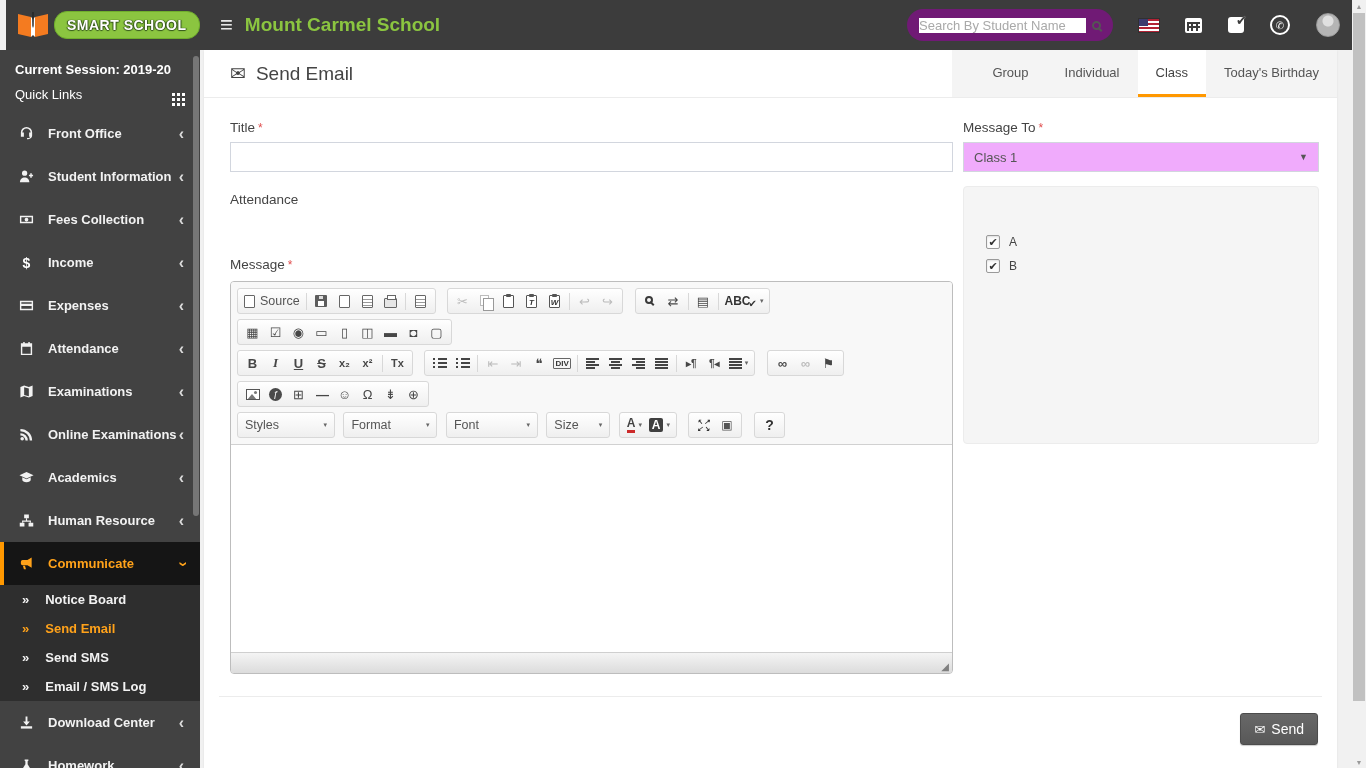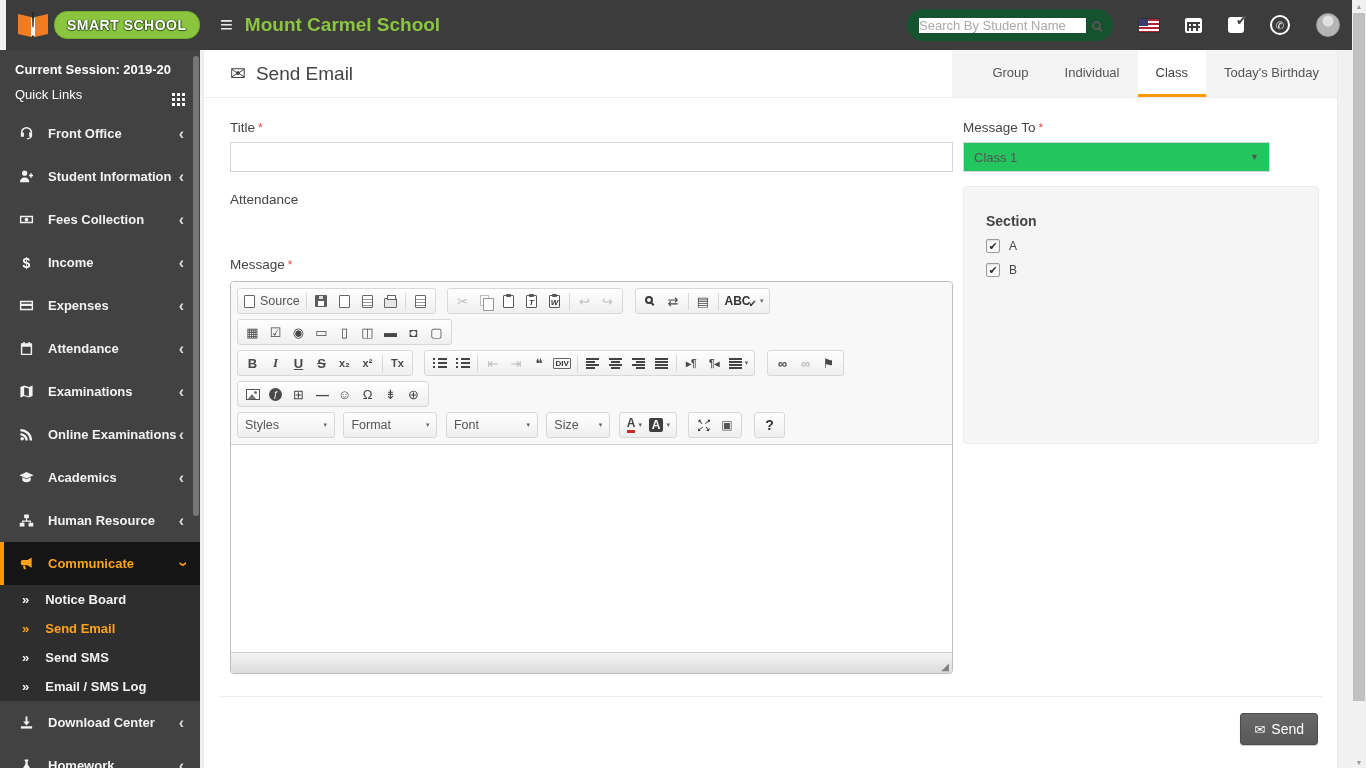--- a/index.html
+++ b/index.html
@@ -7,21 +7,21 @@
 
   
   .header{position:absolute;left:6px;top:0;width:1352px;height:50px;background:#3c3c3c;display:flex;align-items:center;z-index:30}
   .logo-wrap{width:200px;display:flex;align-items:center;padding-left:10px;flex:0 0 auto}
   .logo-book{width:34px;height:30px;flex:0 0 auto;margin-right:4px}
   .logo-pill{background:#8bc540;border-radius:13px;padding:4px 12px;border:1px solid #6fae2c}
   .logo-pill span{font-size:14px;font-weight:bold;color:#fff;letter-spacing:.5px;text-shadow:0 1px 1px #33551a,1px 0 1px #33551a,-1px 0 1px #33551a}
   .burger{color:#e8e8e8;font-size:22px;font-weight:bold;margin:0 12px 0 14px;cursor:pointer;line-height:1}
   .school-name{color:#8bc540;font-size:19px;font-weight:bold}
   .header-right{margin-left:auto;display:flex;align-items:center;gap:26px;padding-right:18px}
-  .searchbox{width:206px;height:32px;background:#14532d;border-radius:16px;display:flex;align-items:center;padding:0 12px;overflow:hidden}
+  .searchbox{width:206px;height:32px;background:#701a75;border-radius:16px;display:flex;align-items:center;padding:0 12px;overflow:hidden}
   .searchbox input{border:none;outline:none;flex:1;font-size:13px;color:#555;font-family:"Liberation Sans",sans-serif;min-width:0}
   .searchbox input::placeholder{color:#a9a9a9}
   .ic-mag{width:9px;height:9px;border:2px solid #555;border-radius:50%;position:relative;flex:0 0 auto;margin-left:6px}
   .ic-mag::after{content:"";position:absolute;width:2px;height:5px;background:#555;right:-2px;bottom:-4px;transform:rotate(-45deg)}
   .hicon{cursor:pointer;display:flex;align-items:center;justify-content:center}
   .ic-flag{width:20px;height:13px;background:repeating-linear-gradient(180deg,#b22234 0 2px,#fff 2px 4px);position:relative;box-shadow:0 0 0 1px rgba(0,0,0,.2)}
   .ic-flag::after{content:"";position:absolute;left:0;top:0;width:9px;height:7px;background:#3c3b6e}
   .ic-cal{width:17px;height:15px;background:#fff;border-radius:2px;position:relative}
   .ic-cal::before{content:"";position:absolute;left:2px;right:2px;top:4px;bottom:2px;
      background-image:repeating-linear-gradient(90deg,#3c3c3c 0 2px,transparent 2px 4.5px),repeating-linear-gradient(180deg,#3c3c3c 0 2px,transparent 2px 4.5px)}
@@ -132,21 +132,21 @@
   .colA.bgc{background:#3f3f3f;color:#fff;padding:1px 3px;border-radius:2px}
   .ic-max{display:grid;grid-template-columns:7px 7px;grid-template-rows:7px 7px;font-size:7px;line-height:7px;color:#333;font-weight:bold}
   .ic-blocks{font-size:12px;color:#555}
   .qmark{font-size:14px;font-weight:bold;color:#333}
   .edit-area{height:207px;background:#fff;outline:none}
   .edit-bottom{height:21px;background:linear-gradient(#f4f4f4,#dcdcdc);border-top:1px solid #cfcfcf;position:relative}
   .rsz{position:absolute;right:3px;bottom:1px;font-size:10px;color:#808080;cursor:nwse-resize}
 
   
   .right-col{position:absolute;left:759px;top:22px;width:356px}
-  .sel{width:307px;height:30px;border:1px solid #d2d6de;background:#22c55e;display:flex;align-items:center;justify-content:space-between;padding:0 10px;font-size:13px;color:#555;margin-top:7px;cursor:pointer}
+  .sel{width:356px;height:30px;border:1px solid #d2d6de;background:#f0abfc;display:flex;align-items:center;justify-content:space-between;padding:0 10px;font-size:13px;color:#555;margin-top:7px;cursor:pointer}
   .sel .sc{font-size:9px;color:#555}
   .section-panel{margin-top:14px;height:258px;background:#f5f5f5;border:1px solid #ececec;border-radius:4px;padding:26px 22px}
   .section-title{font-size:14px;font-weight:bold;color:#444}
   .cb-row{display:flex;align-items:center;margin-top:10px}
   .cb-row:first-of-type{margin-top:22px}
   .cb{width:14px;height:14px;border:1px solid #9a9a9a;background:#fcfcfc;border-radius:2px;display:inline-flex;align-items:center;justify-content:center;font-size:11px;color:#333;box-shadow:inset 0 1px 2px rgba(0,0,0,.12);cursor:pointer}
   .cb-lbl{font-size:12px;color:#444;margin-left:9px}
 
   
   .footer{margin:22px 15px 0 15px;border-top:1px solid #ececec;padding:16px 4px 0;text-align:right}
@@ -632,21 +632,20 @@
       </div>
     </div>
 
     <div class="right-col">
       <div class="flabel"><span>Message To</span><span class="req">*</span></div>
       <div class="sel">
         <span>Class 1</span>
         <span class="sc">▼</span>
       </div>
       <div class="section-panel">
-        <div class="section-title">Section</div>
         <div class="cb-row">
           <span class="cb">✔</span>
           <span class="cb-lbl">A</span>
         </div>
         <div class="cb-row">
           <span class="cb">✔</span>
           <span class="cb-lbl">B</span>
         </div>
       </div>
     </div>

